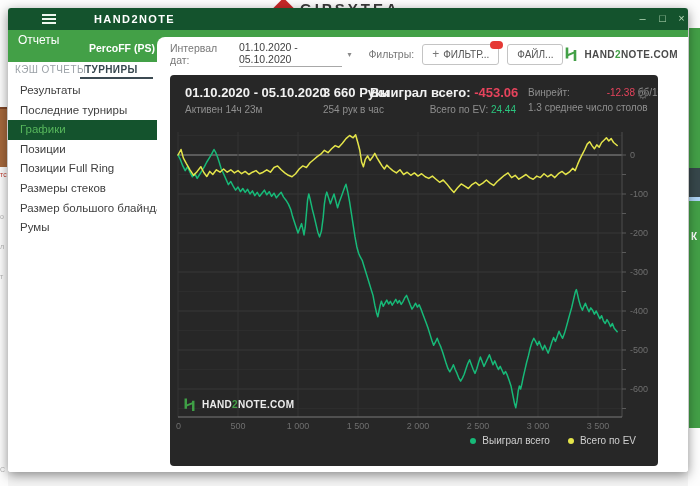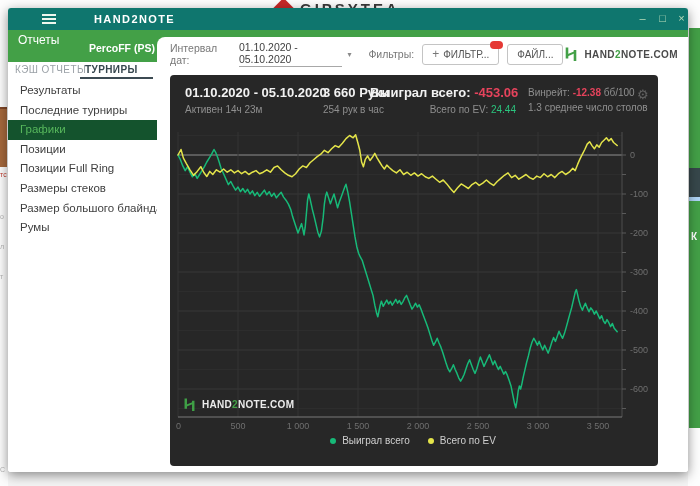--- a/index.html
+++ b/index.html
@@ -18,21 +18,21 @@
   .bg-right{left:688px;top:0;width:12px;height:486px;background:#fdfdfd;overflow:hidden;}
   .br-green1{position:absolute;left:1px;top:28px;width:11px;height:140px;background:#43a047;}
   .br-dark{position:absolute;left:1px;top:168px;width:11px;height:29px;background:#37474b;}
   .br-blue{position:absolute;left:1px;top:197px;width:11px;height:4px;background:#aed4f5;}
   .br-green2{position:absolute;left:1px;top:201px;width:11px;height:227px;background:#43a047;}
   .br-k{position:absolute;left:3px;top:231px;font-size:10px;font-weight:bold;color:#fff;}
 
   
   .window{left:8px;top:8px;width:680px;height:464px;background:#fff;border-radius:3px;
           box-shadow:0 3px 12px rgba(0,0,0,.45);overflow:hidden;}
-  .titlebar{position:absolute;left:0;top:0;right:0;height:22px;background:#0f766e;}
+  .titlebar{position:absolute;left:0;top:0;right:0;height:22px;background:#14532d;}
   .burger{position:absolute;left:34px;top:6px;width:14px;height:10px;cursor:pointer;}
   .burger i{display:block;height:2px;background:#eef7ee;margin-bottom:2px;}
   .win-title{position:absolute;left:86px;top:5px;font-size:11px;font-weight:bold;color:#fff;letter-spacing:1.4px;}
   .wc{position:absolute;top:4px;width:15px;text-align:center;font-size:11px;color:#b9dcba;cursor:pointer;}
 
   .band{position:absolute;left:0;top:22px;right:0;height:32px;background:#43a047;}
   .page-title{position:absolute;left:10px;top:3px;font-size:12px;font-weight:500;color:#fff;}
   .player-sel{position:absolute;left:81px;top:12px;font-size:10.5px;font-weight:bold;color:#fff;cursor:pointer;}
   .player-sel .crt{font-size:8px;margin-left:3px;}
 
@@ -67,23 +67,23 @@
   .chart text{font-family:"Liberation Sans",sans-serif;}
   .st{position:absolute;white-space:nowrap;}
   .st .t{font-size:13px;font-weight:bold;color:#f2f2f2;}
   .st .sub{margin-top:4px;font-size:10px;color:#8f8f8f;}
   .s1{left:15px;top:10px;}
   .s2{left:153px;top:10px;}
   .s3{left:200px;top:10px;width:146px;text-align:right;}
   .s4{left:358px;top:12px;font-size:10px;color:#8f8f8f;}
   .neg{color:#e5435c;font-weight:bold;}
   .pos{color:#2bc47e;}
-  .s4 .neg{font-weight:bold;}
+  .s4 .neg{font-weight:normal;margin-left:34px;}
   .gear{position:absolute;left:467px;top:12px;font-size:13px;color:#606060;cursor:pointer;}
-  .legend{position:absolute;top:360px;left:0;right:22px;display:flex;justify-content:center;gap:18px;
+  .legend{position:absolute;top:360px;left:0;right:22px;display:flex;justify-content:flex-end;gap:18px;
           align-items:center;font-size:10px;color:#cfcfcf;padding-left:20px;}
   .legend .li{display:flex;align-items:center;gap:6px;cursor:pointer;}
   .legend .dot{width:6px;height:6px;border-radius:50%;background:#888;}
   .wm{position:absolute;left:12px;top:322px;display:flex;align-items:center;gap:5px;}
   .wm-txt{font-size:10px;font-weight:bold;color:#ececec;letter-spacing:.3px;}
   .wm-txt .two{color:#43a047;}
 </style>
 </head>
 <body>
 

